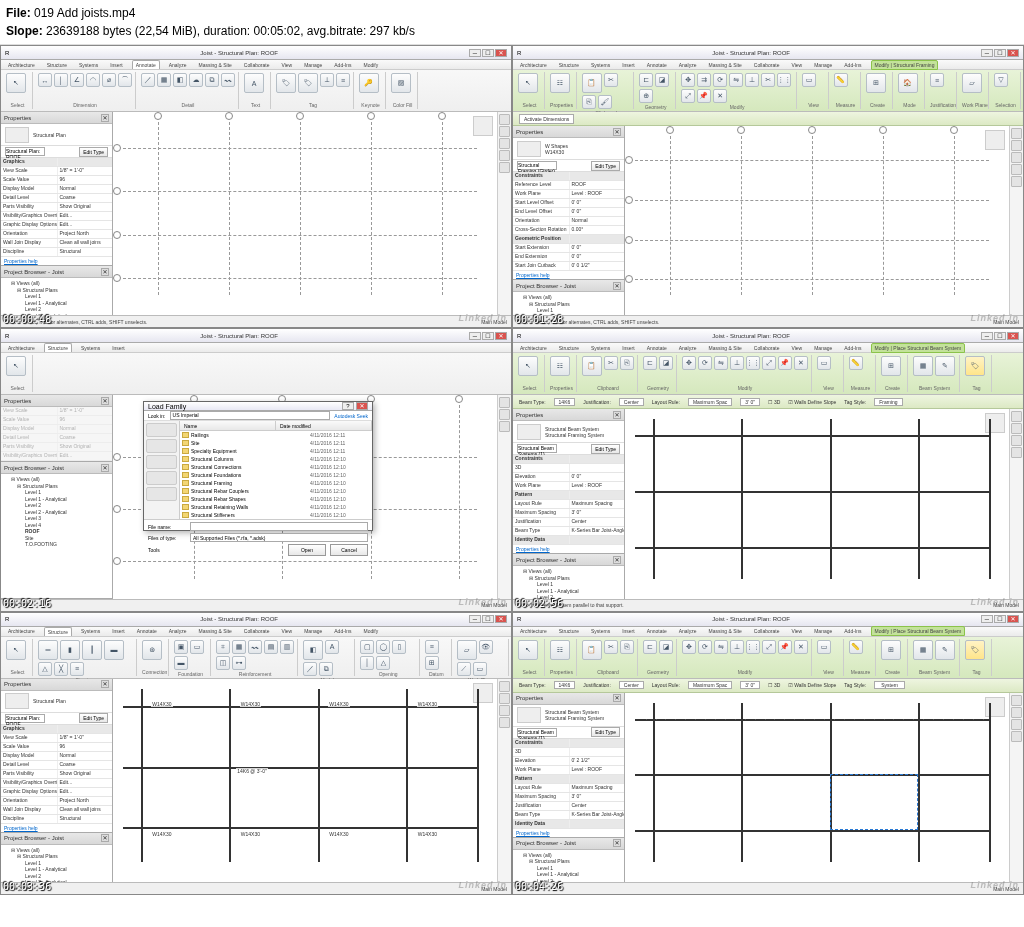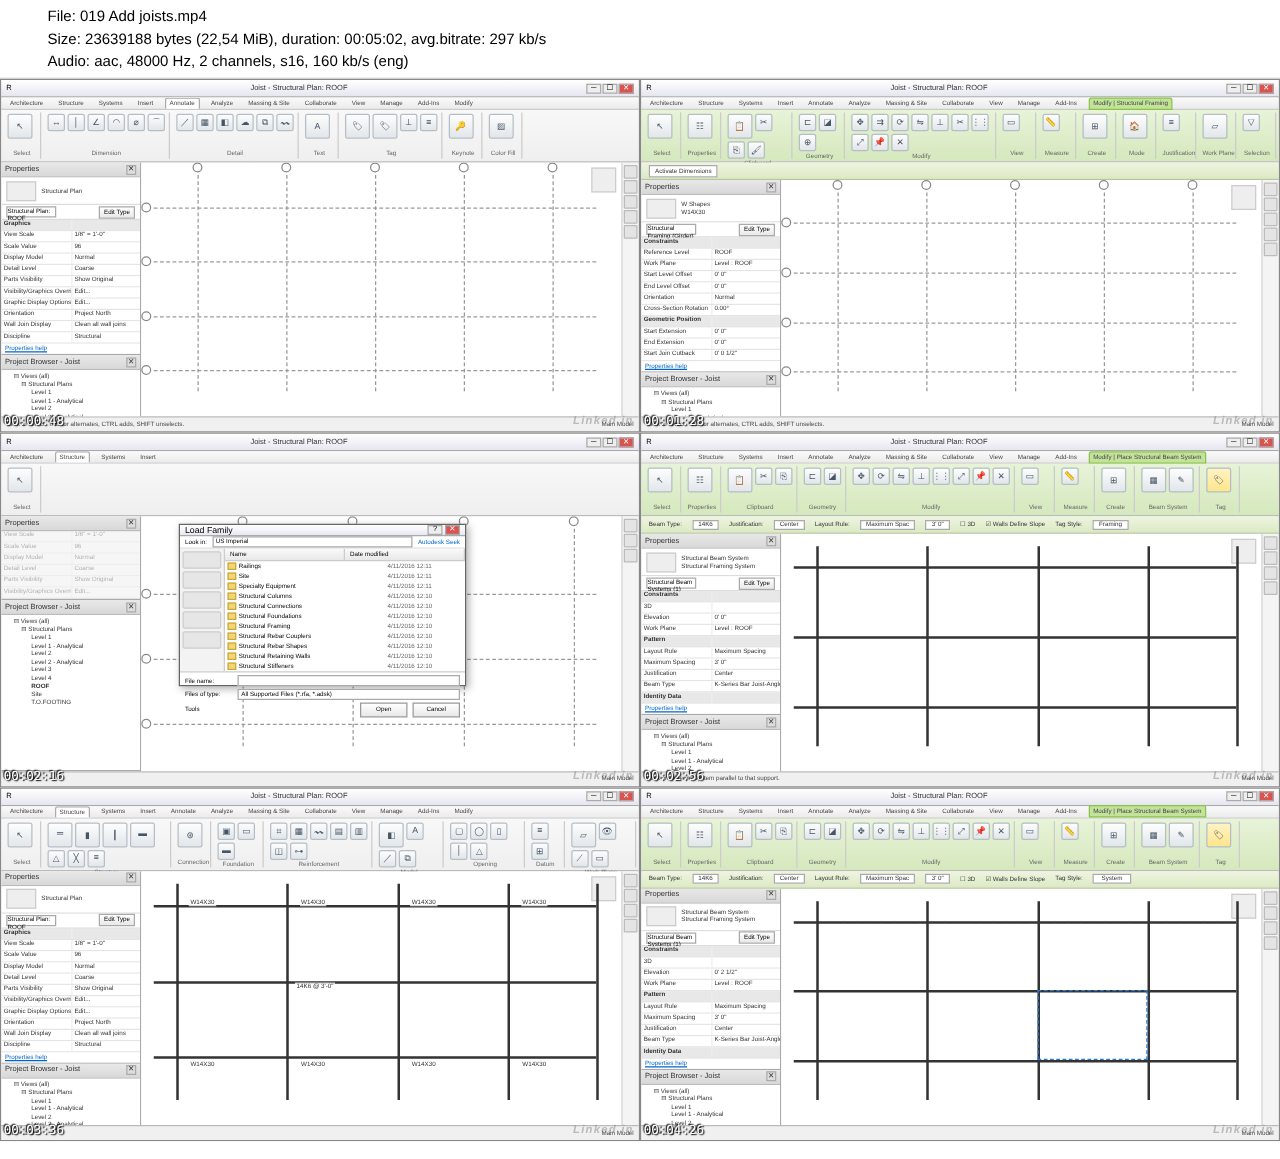--- a/index.html
+++ b/index.html
@@ -1,19 +1,19 @@
 <!DOCTYPE html>
 <html><head>
 <meta charset="utf-8">
 <style>
   * { margin: 0; padding: 0; box-sizing: border-box; }
   body { font-family: Arial, sans-serif; font-size: 10px; background: #fff; width: 1024px; }
   .page { display: flex; flex-direction: column; }
   .meta { padding: 4px 6px; font-size: 12px; line-height: 1.5; color: #000; background: #fff; border-bottom: 1px solid #ddd; }
-  .meta b { font-weight: normal; margin-left: 32px; }
+  .meta b { font-weight: bold; }
   .grid { display: grid; grid-template-columns: 1fr 1fr; grid-template-rows: 1fr 1fr 1fr; height: 850px; }
   .thumb { border: 1px solid #888; position: relative; background: #f4f4f4; display: flex; flex-direction: column; overflow: hidden; }
   .titlebar { height: 14px; background: linear-gradient(#fff,#e6e6f0); border-bottom: 1px solid #aaa; display: flex; align-items: center; justify-content: space-between; padding: 0 4px; font-size: 6px; }
   .title-center { flex: 1; text-align: center; color: #333; }
   .winbtns { display: flex; gap: 1px; }
   .winbtn { width: 12px; height: 8px; background: #eee; border: 1px solid #aaa; font-size: 6px; text-align: center; line-height: 6px; }
   .winbtn.close { background: #d9534f; color: #fff; }
   .menubar { height: 10px; background: linear-gradient(#fafafa,#ebebeb); border-bottom: 1px solid #ccc; display: flex; gap: 6px; padding: 0 4px; font-size: 5px; align-items: center; color: #444; }
   .menubar .tab { padding: 1px 3px; border-radius: 2px 2px 0 0; }
   .menubar .tab.active { background: #fff; border: 1px solid #aaa; border-bottom: none; }
@@ -80,22 +80,21 @@
   .dialog .dfoot .row .inp { flex: 1; height: 9px; border: 1px solid #aaa; background: #fff; }
   .dialog .dfoot .btns { display: flex; justify-content: flex-end; gap: 4px; }
   .dialog .dfoot .btn { width: 38px; height: 12px; background: linear-gradient(#fff,#e8e8e8); border: 1px solid #999; text-align: center; line-height: 10px; }
 </style>
 </head>
 <body>
 
 <div class="page">
   <div class="meta">
     <div><b>File:</b> <span>019 Add joists.mp4</span></div>
-    <div><b>Size:</b> <span>23639188 bytes (22,54 MiB), duration: 00:05:02, avg.bitrate: 297 kb/s</span></div>
-    <div><b>Audio:</b> <span>aac, 48000 Hz, 2 channels, s16, 160 kb/s (eng)</span></div>
+    <div><b>Slope:</b> <span>23639188 bytes (22,54 MiB), duration: 00:05:02, avg.bitrate: 297 kb/s</span></div>
   </div>
 
   <div class="grid">
 
     <div class="thumb">
       <div class="titlebar">
         <span>R</span>
         <span class="title-center">Joist - Structural Plan: ROOF</span>
         <div class="winbtns">
           <div class="winbtn">─</div>

